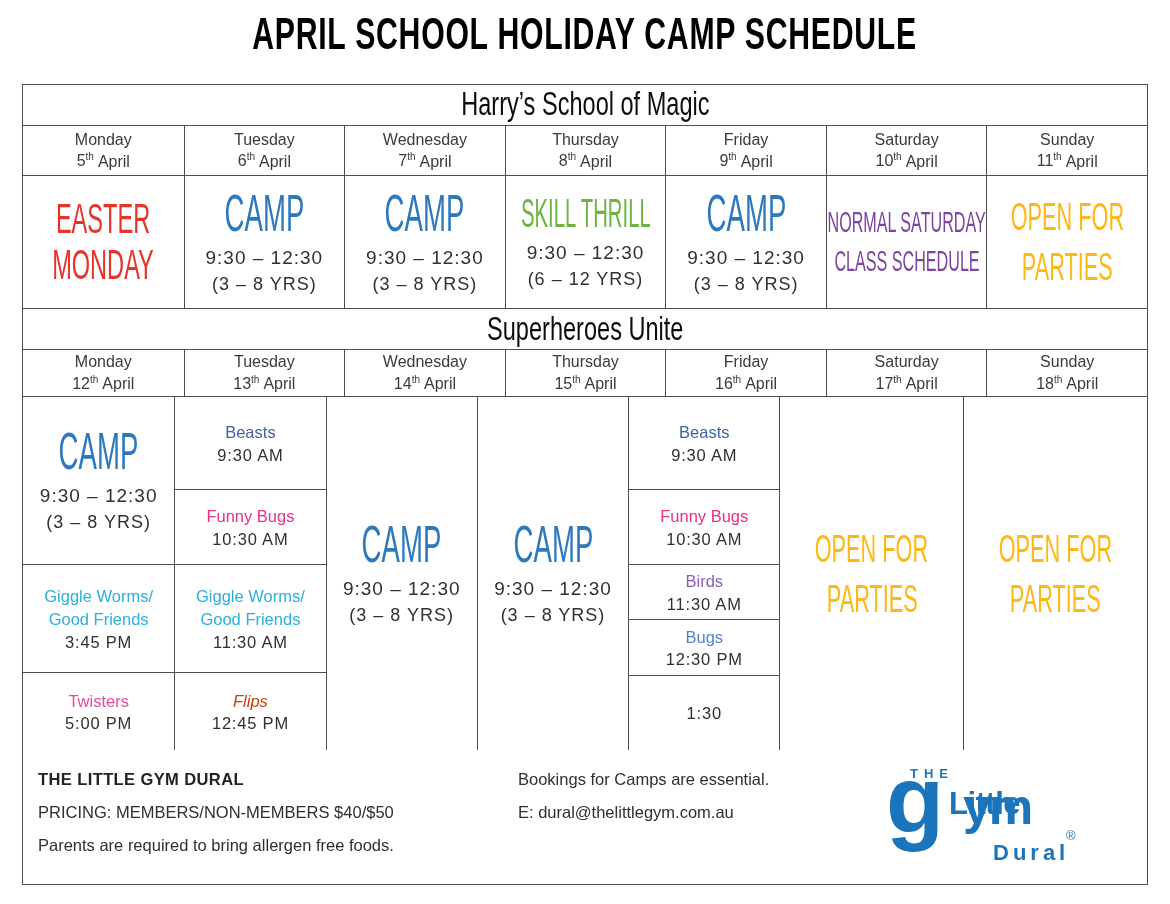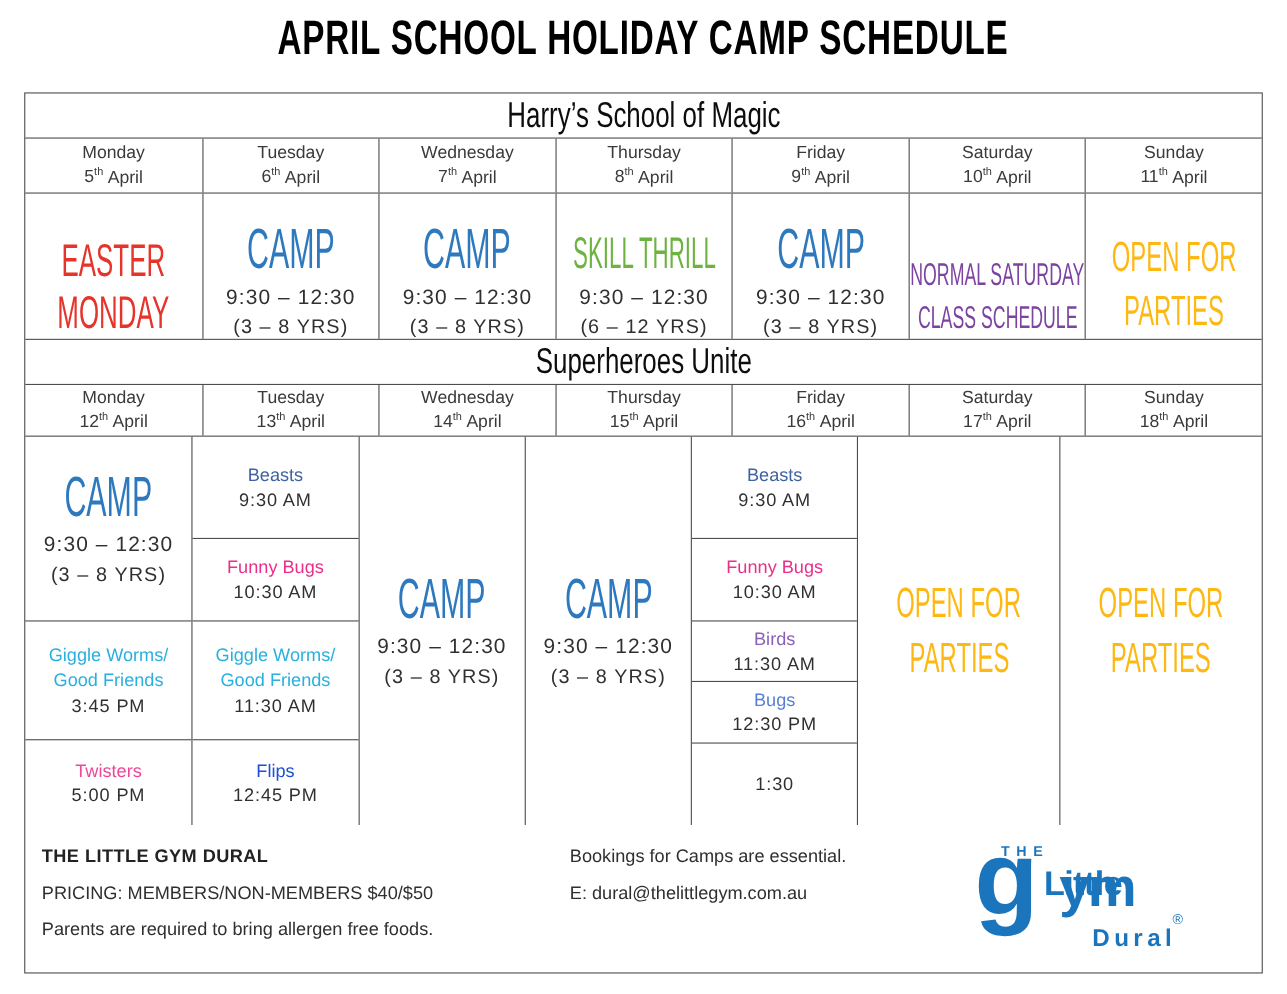--- a/index.html
+++ b/index.html
@@ -29,21 +29,21 @@
   .day-row{height:50px;border-bottom:1px solid var(--border);}
   .day-row2{height:47px;}
   .day-cell{display:flex;flex-direction:column;align-items:center;justify-content:center;
             text-align:center;color:#3a3a3a;}
   .day-name{font-size:16px;line-height:1.35;}
   .day-date{font-size:16px;line-height:1.35;}
   .day-date sup{font-size:10px;}
   .mo{margin-left:4px;}
 
   .w1-row{height:133px;border-bottom:1px solid var(--border);}
-  .cellc{display:flex;flex-direction:column;align-items:center;justify-content:flex-end;
+  .cellc{display:flex;flex-direction:column;align-items:center;justify-content:center;
          text-align:center;overflow:hidden;}
 
   
   .evl{display:block;transform:scale(0.62,1.1);white-space:nowrap;font-weight:400;}
   .s38{font-size:38px;line-height:1.22;}
   .s35{font-size:35px;line-height:1.42;}
   .s26{font-size:26px;line-height:1.5;}
   .ev-camp{display:block;font-size:46px;line-height:1.0;transform:scale(0.60,1.12);
            white-space:nowrap;margin-bottom:3px;}
   .ev-skill{display:block;font-size:35px;line-height:1.1;transform:scale(0.58,1.15);
@@ -219,21 +219,21 @@
         </div>
         <div class="sub" style="flex:0 0 75px;">
           <div class="cls-name" style="color: rgb(234, 46, 137);">Funny Bugs</div>
           <div class="cls-time">10:30 AM</div>
         </div>
         <div class="sub" style="flex:0 0 108px;">
           <div class="cls-name" style="color: rgb(41, 176, 222);">Giggle Worms/ Good Friends</div>
           <div class="cls-time">11:30 AM</div>
         </div>
         <div class="sub" style="flex:1;">
-          <div class="cls-name" style="color: #1d4ed8;">Flips</div>
+          <div class="cls-name" style="color: #c2410c; font-style: italic;">Flips</div>
           <div class="cls-time">12:45 PM</div>
         </div>
       </div>
 
       <div class="gc w2-col">
         <div class="sub" style="flex:1;">
           <span class="ev-camp" style="color: rgb(46, 121, 190);">CAMP</span>
           <div class="time">9:30 – 12:30</div>
           <div class="ages">(3 – 8 YRS)</div>
         </div>

